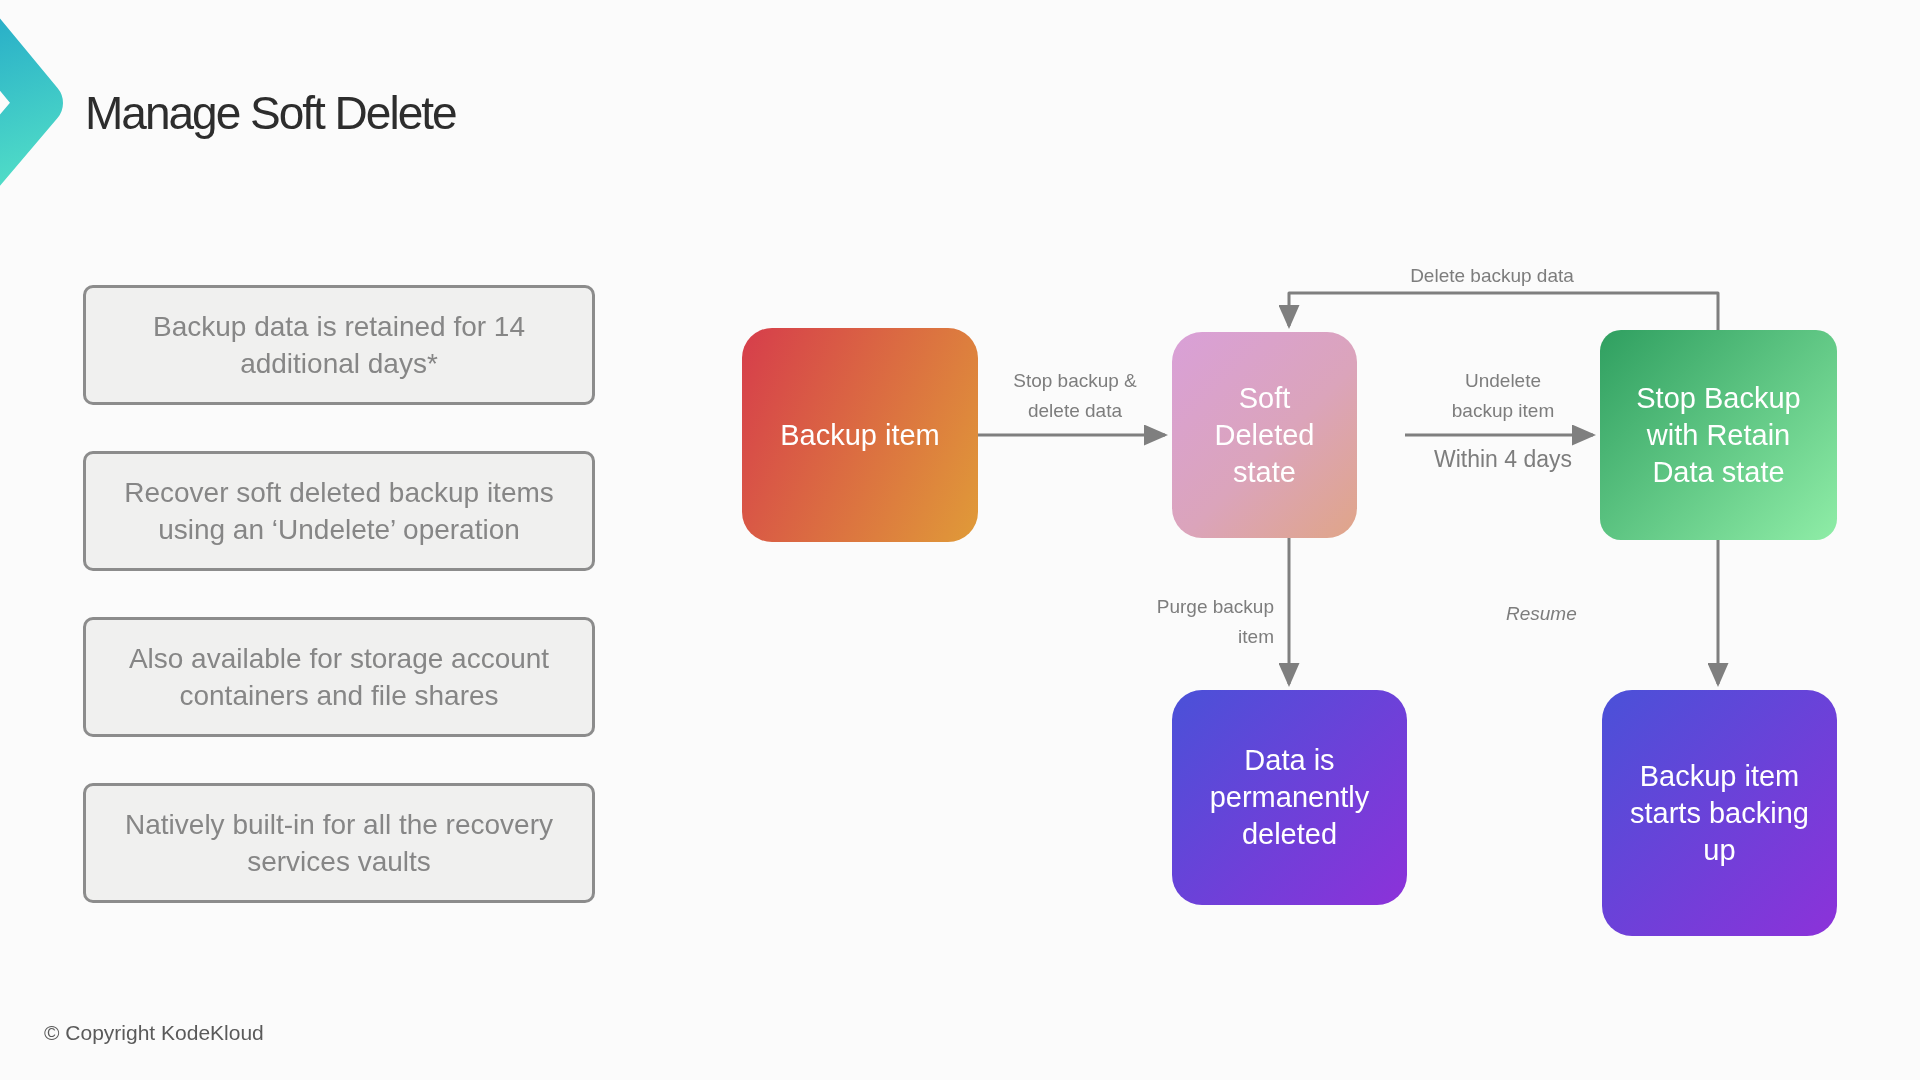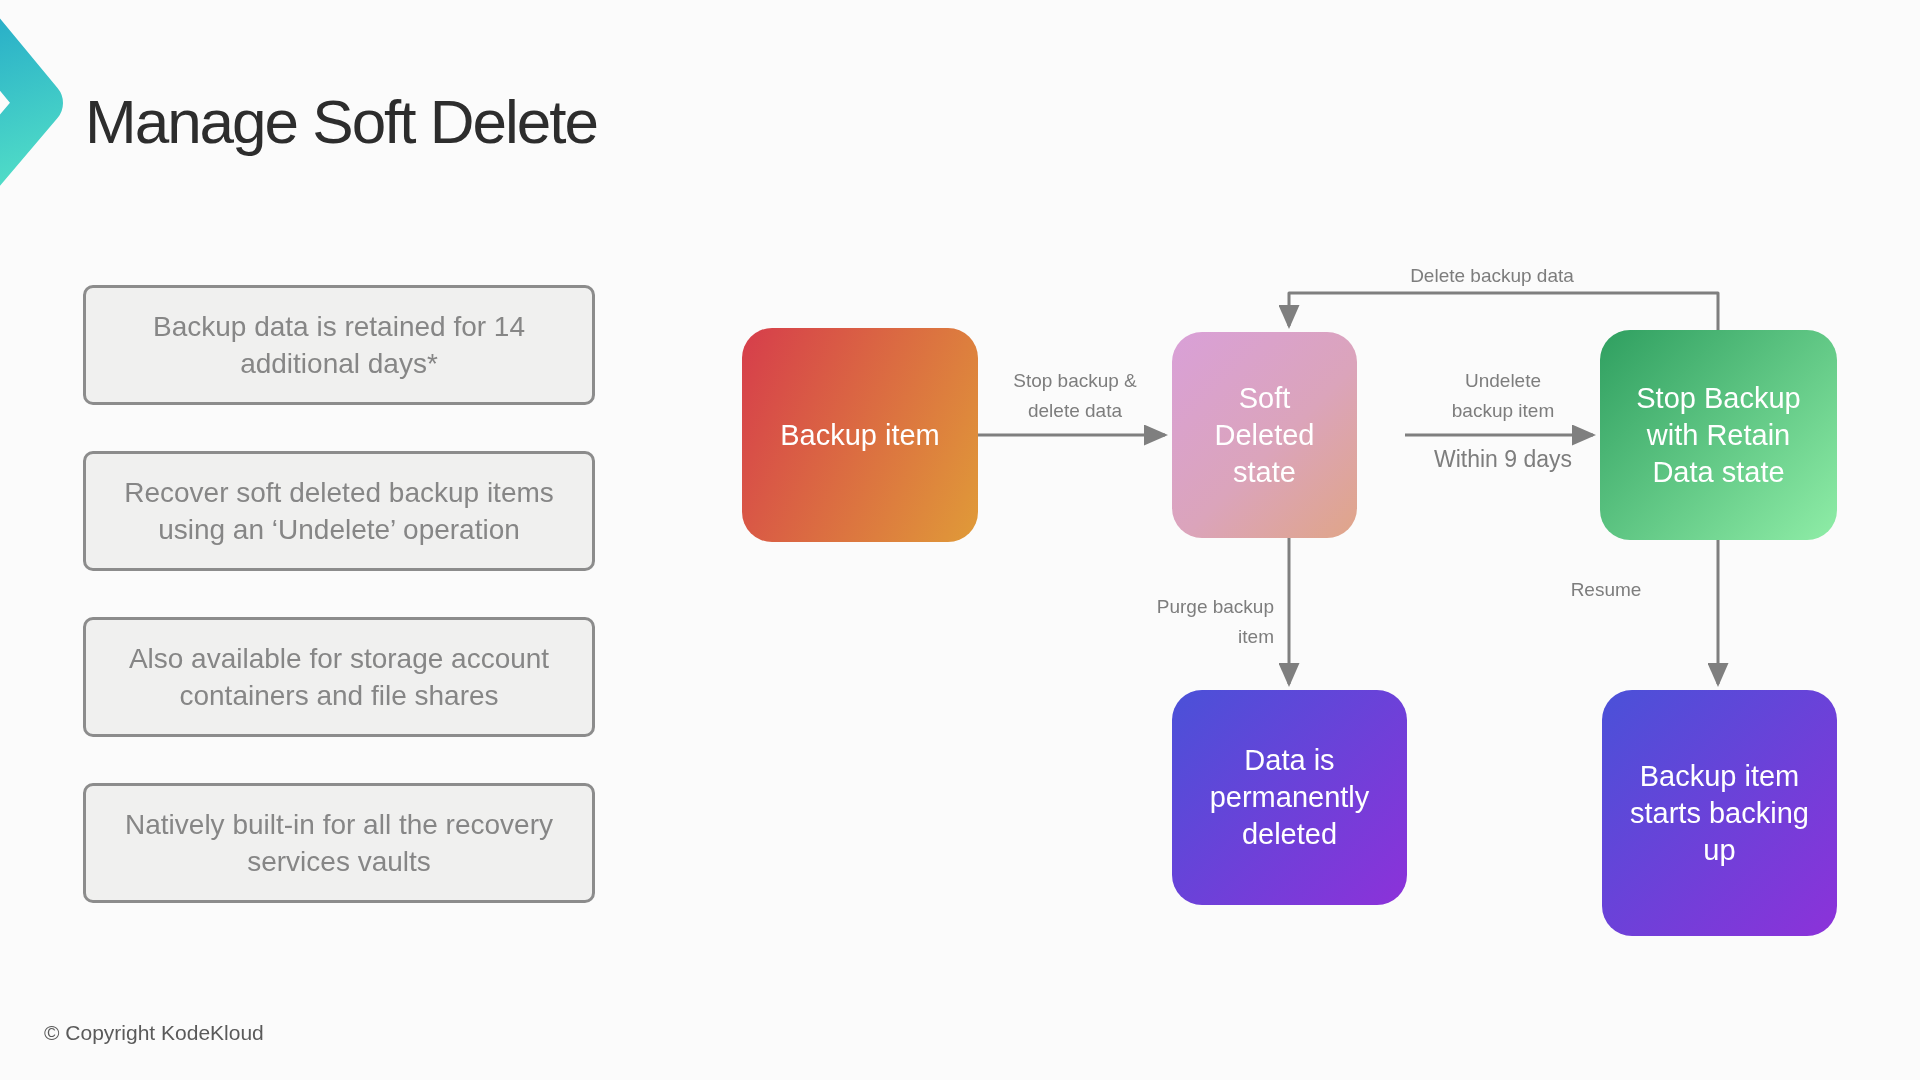--- a/index.html
+++ b/index.html
@@ -6,21 +6,21 @@
   .slide{
     position:relative;width:1920px;height:1080px;overflow:hidden;
     background:#fbfbfb;
     font-family:"Liberation Sans","DejaVu Sans",sans-serif;
   }
   .abs{position:absolute;}
 
   
   .logo{left:0;top:18px;width:90px;height:180px;}
   .page-title{
-    left:85px;top:86px;font-size:62px;font-weight:500;color:#2d2d2d;
+    left:85px;top:86px;font-size:46px;font-weight:500;color:#2d2d2d;
     letter-spacing:-2px;white-space:nowrap;
   }
 
   
   .note{
     left:83px;width:512px;height:120px;
     background:#f0f0ef;border:3px solid #8c8c8c;border-radius:10px;
     box-sizing:border-box;
     display:flex;align-items:center;justify-content:center;
     text-align:center;color:#868686;font-size:28px;line-height:37px;
@@ -32,35 +32,35 @@
   .node{
     border-radius:30px;box-sizing:border-box;
     display:flex;align-items:center;justify-content:center;text-align:center;
     color:#ffffff;font-size:29px;line-height:37px;padding:0 26px;
   }
   .node-backup-item   {left:742px; top:328px;width:236px;height:214px;
     background:linear-gradient(115deg,#d63d4b,#e09b38);}
   .node-soft-deleted  {left:1172px;top:332px;width:185px;height:206px;
     background:linear-gradient(135deg,#d9a0d8 0%,#dba4bb 55%,#e0a588 100%);}
   .node-stop-backup   {left:1600px;top:330px;width:237px;height:210px;
-    background:linear-gradient(135deg,#2f9f60,#8feda7);}
+    background:linear-gradient(135deg,#2f9f60,#8feda7);border-radius:21px;}
   .node-data-deleted  {left:1172px;top:690px;width:235px;height:215px;
     background:linear-gradient(135deg,#4a51d8,#8c32d9);}
   .node-backup-starts {left:1602px;top:690px;width:235px;height:246px;
     background:linear-gradient(135deg,#4a51d8,#8c32d9);}
 
   
   .edge-label{color:#7d7d7d;font-size:19px;line-height:30px;text-align:center;}
   .edge-label .l{display:block;}
   .lbl-stop-delete{left:955px;top:366px;width:240px;}
   .lbl-undelete{left:1383px;top:366px;width:240px;}
   .lbl-within{left:1383px;top:444px;width:240px;font-size:23px;}
   .lbl-delete-backup{left:1372px;top:261px;width:240px;}
   .lbl-purge{left:1074px;top:592px;width:200px;text-align:right;}
-  .lbl-resume{left:1506px;top:575px;width:200px;text-align:center;}
+  .lbl-resume{left:1506px;top:599px;width:200px;text-align:left;font-style:italic;}
 
   
   .arrows{left:0;top:0;width:1920px;height:1080px;pointer-events:none;}
 
   
   .copyright{left:44px;top:1021px;font-size:21px;color:#5a5a5a;}
 </style>
 </head>
 <body>
 
@@ -126,21 +126,21 @@
   </div>
 
   <div class="abs edge-label lbl-stop-delete">
     <span class="l">Stop backup &amp;</span>
     <span class="l">delete data</span>
   </div>
   <div class="abs edge-label lbl-undelete">
     <span class="l">Undelete</span>
     <span class="l">backup item</span>
   </div>
-  <div class="abs edge-label lbl-within">Within 9 days</div>
+  <div class="abs edge-label lbl-within">Within 4 days</div>
   <div class="abs edge-label lbl-delete-backup">Delete backup data</div>
   <div class="abs edge-label lbl-purge">
     <span class="l">Purge backup</span>
     <span class="l">item</span>
   </div>
   <div class="abs edge-label lbl-resume">Resume</div>
 
   <div class="abs copyright">© Copyright KodeKloud</div>
 
 </div>

